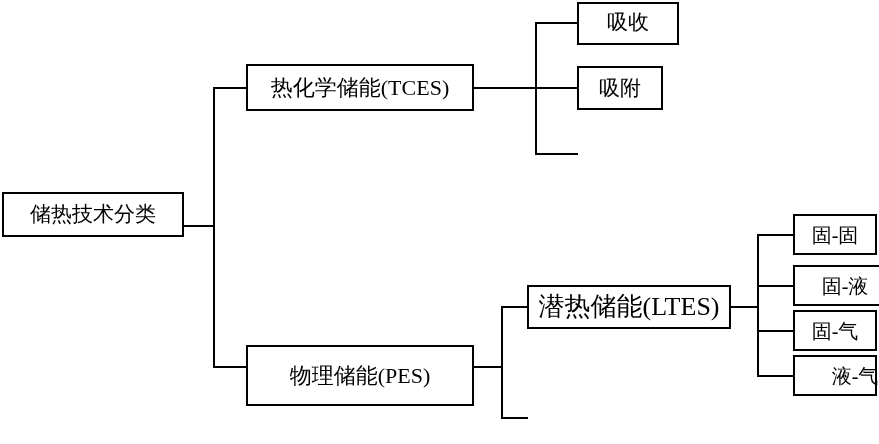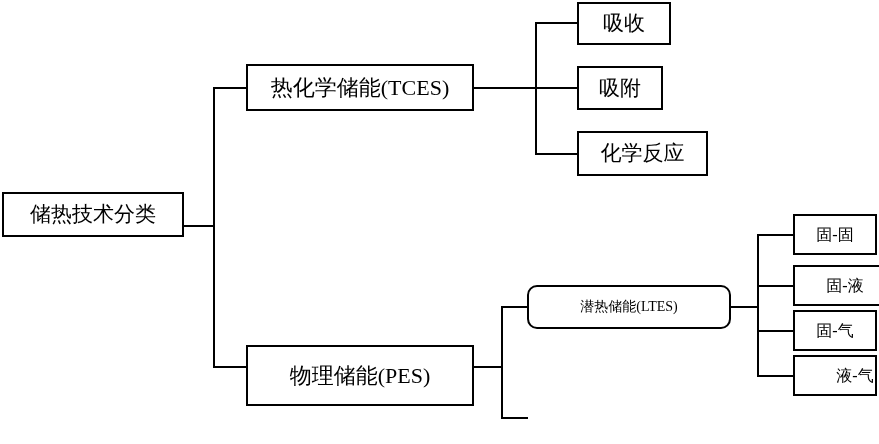--- a/index.html
+++ b/index.html
@@ -27,23 +27,23 @@
     line-height: 1;
     white-space: nowrap;
   }
   .node .label {
     display: block;
     padding: 0 2px;
   }
   
   .t-root   { font-size: 21px; }
   .t-major  { font-size: 22px; }
-  .t-mid    { font-size: 14px; border-radius: 10px; }
+  .t-mid    { font-size: 26px; }
   .t-leaf   { font-size: 21px; }
-  .t-small  { font-size: 16px; }
+  .t-small  { font-size: 20px; }
 
   .conn {
     position: absolute;
     background: #000000;
   }
   .conn.h { height: 2px; }
   .conn.v { width: 2px; }
 </style>
 </head>
 <body>
@@ -81,31 +81,28 @@
   </div>
 
   <div class="node t-major" style="left:246px; top:64px; width:228px; height:47px;">
     <span class="label">热化学储能(TCES)</span>
   </div>
 
   <div class="node t-major" style="left:246px; top:345px; width:228px; height:61px;align-items:center;">
     <span class="label">物理储能(PES)</span>
   </div>
 
-  <div class="node t-leaf" style="left:577px; top:2px; width:94px; height:43px;">
+  <div class="node t-leaf" style="left:577px; top:2px; width:102px; height:43px;font-family:Liberation Mono, monospace;">
     <span class="label">吸收</span>
   </div>
 
   <div class="node t-leaf" style="left:577px; top:66px; width:86px; height:44px;justify-content:center;">
     <span class="label">吸附</span>
   </div>
 
-  <div class="node t-leaf" style="left:577px; top:131px; width:131px; height:45px;">
-    <span class="label">化学反应</span>
-  </div>
 
   <div class="node t-mid" style="left:527px; top:285px; width:204px; height:44px;">
     <span class="label">潜热储能(LTES)</span>
   </div>
 
 
   <div class="node t-small" style="left:793px; top:214px; width:84px; height:41px;">
     <span class="label">固-固</span>
   </div>
 

